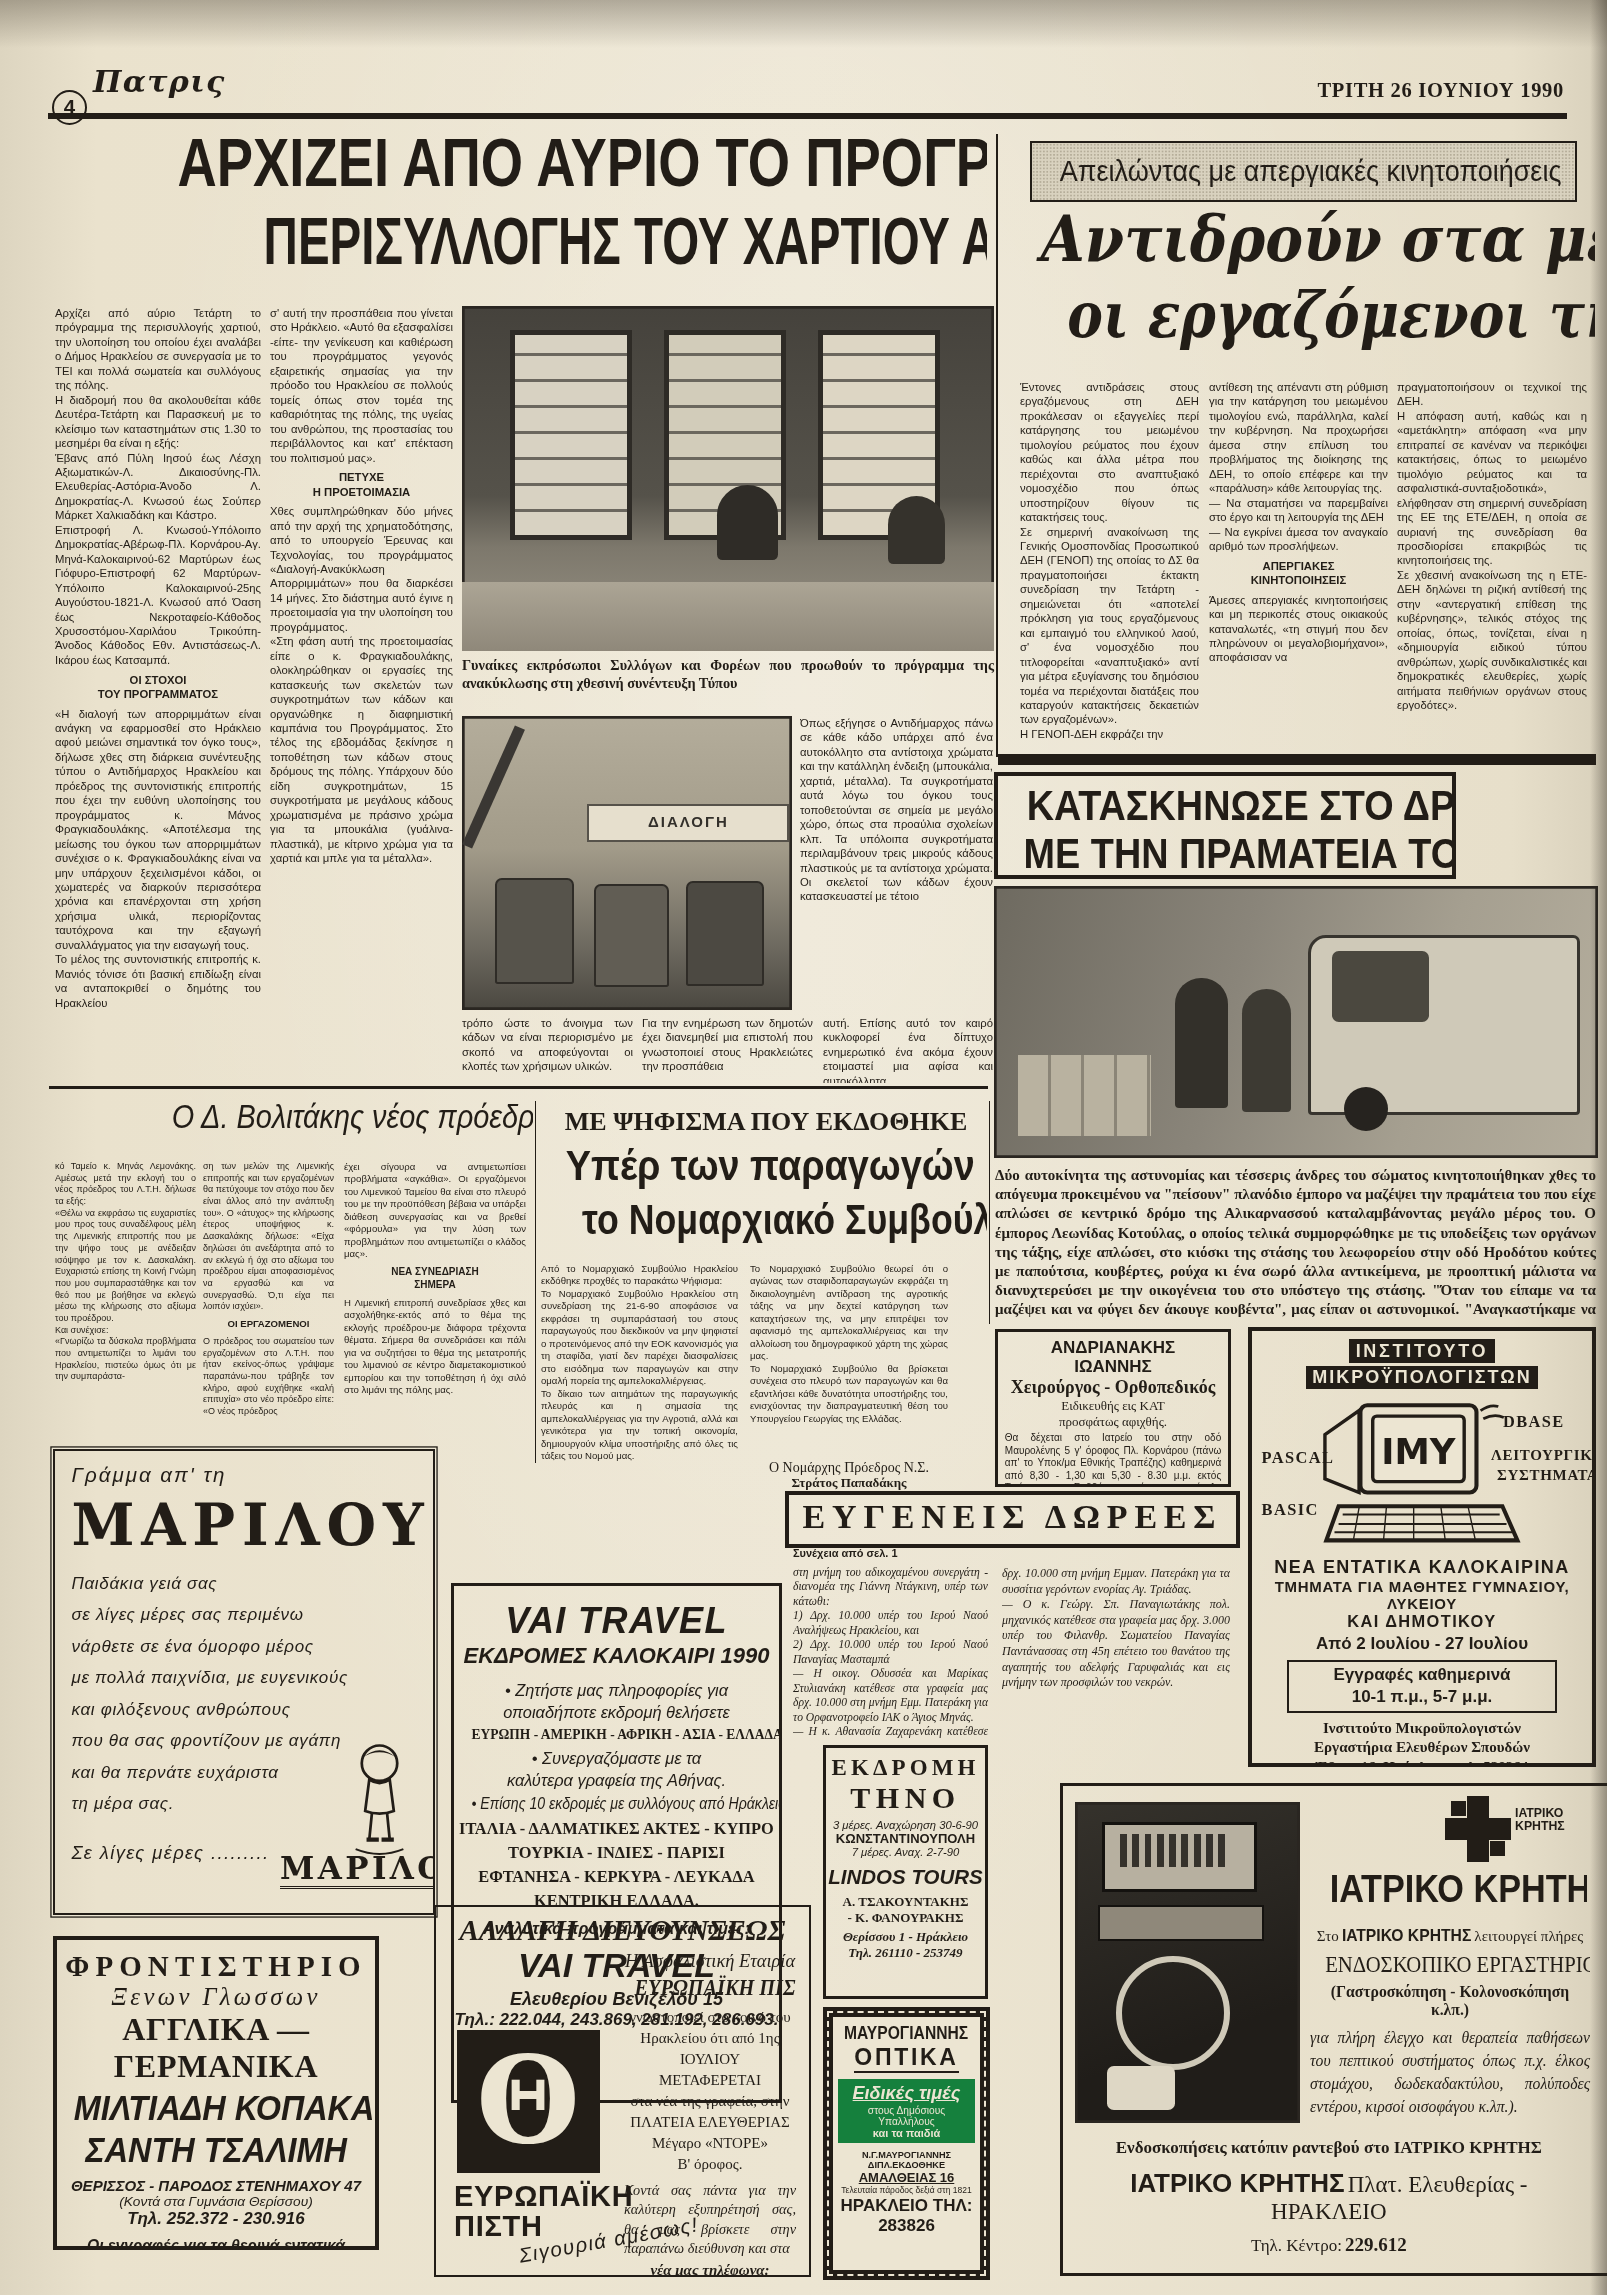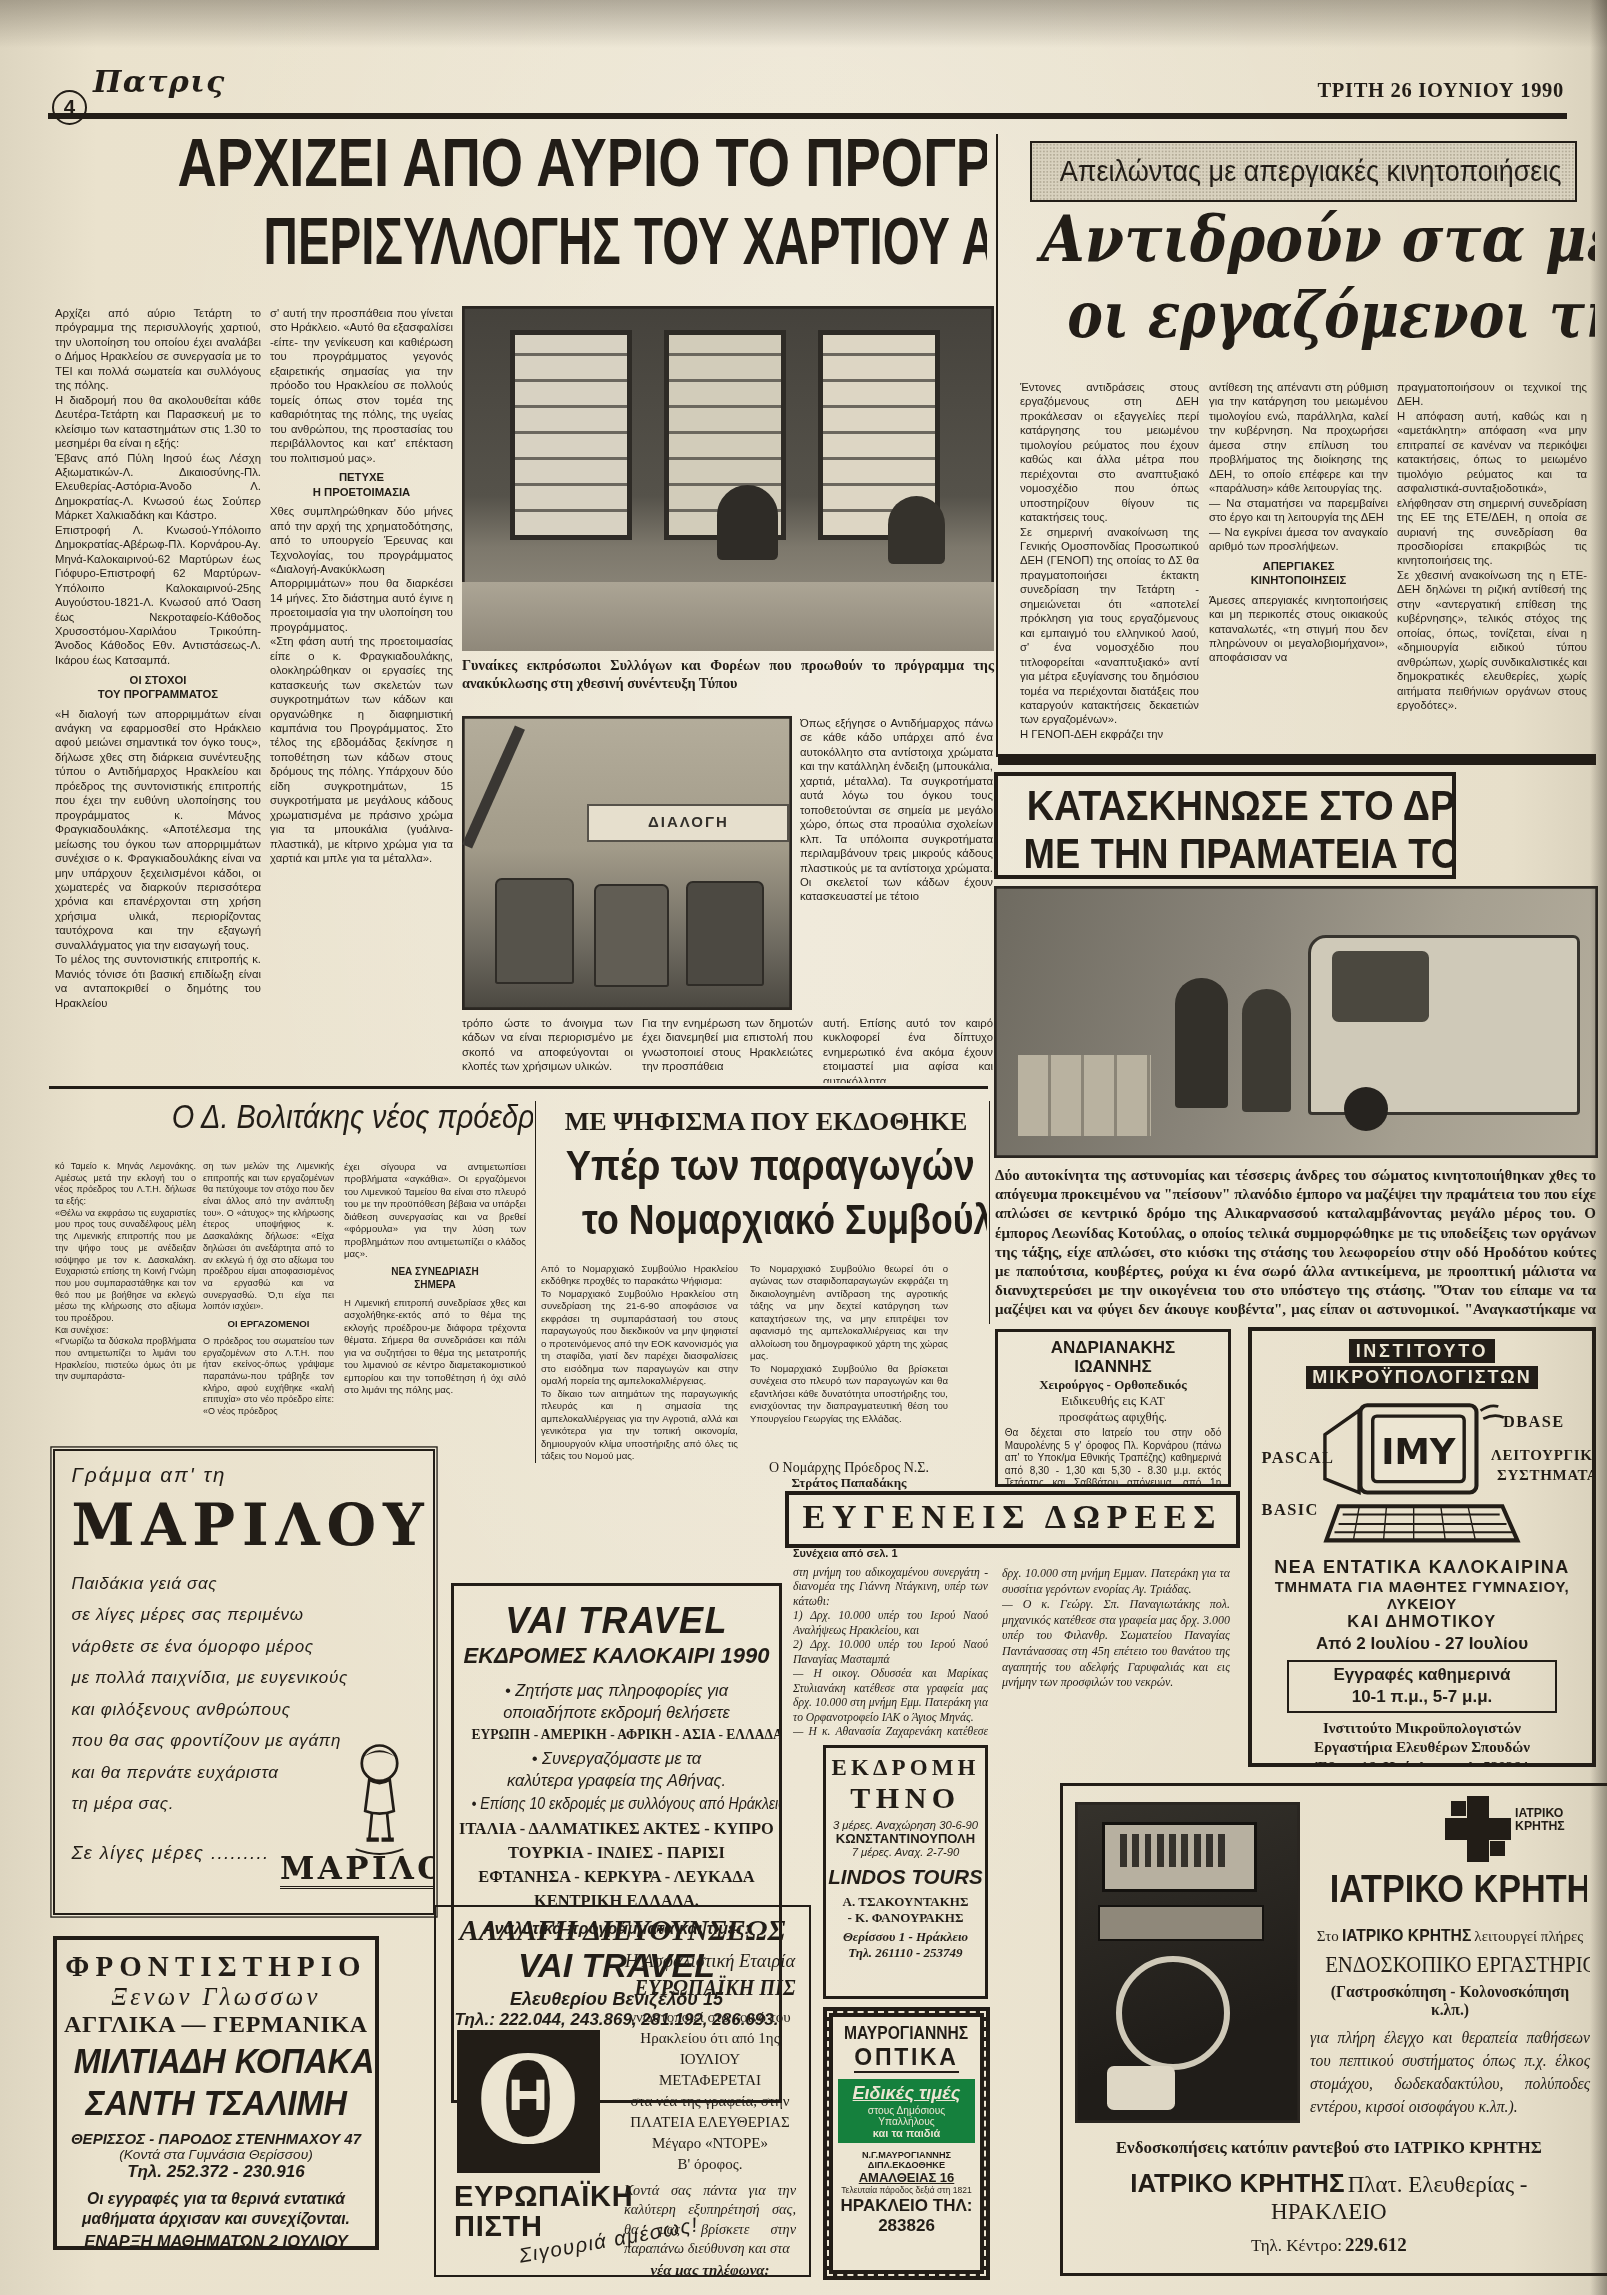--- a/index.html
+++ b/index.html
@@ -166,21 +166,21 @@
 1) Δρχ. 10.000 υπέρ του Ιερού Ναού Αναλήψεως Ηρακλείου, και
 2) Δρχ. 10.000 υπέρ του Ιερού Ναού Παναγίας Μασταμπά
 — Η οικογ. Οδυσσέα και Μαρίκας Στυλιανάκη κατέθεσε στα γραφεία μας δρχ. 10.000 στη μνήμη Εμμ. Πατεράκη για το Ορφανοτροφείο ΙΑΚ ο Άγιος Μηνάς.
 — Η κ. Αθανασία Ζαχαρενάκη κατέθεσε στα γραφεία μας</div>
   <div class="abs clip ser i just prew" style="left:1002px;top:1566px;width:228px;height:205px;font-size:12px;line-height:1.3">δρχ. 10.000 στη μνήμη Εμμαν. Πατεράκη για τα συσσίτια γερόντων ενορίας Αγ. Τριάδας.
 — Ο κ. Γεώργ. Σπ. Παναγιωτάκης πολ. μηχανικός κατέθεσε στα γραφεία μας δρχ. 3.000 υπέρ του Φιλανθρ. Σωματείου Παναγίας Παντάνασσας στη 45η επέτειο του θανάτου της αγαπητής του αδελφής Γαρυφαλιάς και εις μνήμην των προσφιλών του νεκρών.</div>
 
   <div class="abs thinbox clip" style="left:995px;top:1329px;width:236px;height:158px;border-width:3.4px;padding:5.5px 6.8px;box-sizing:border-box">
     <div class="ctr b prew" style="font-size:17px;line-height:1.15">ΑΝΔΡΙΑΝΑΚΗΣ
 ΙΩΑΝΝΗΣ</div>
-    <div class="ctr ser b" style="font-size:13px">Χειρούργος - Ορθοπεδικός</div>
+    <div class="ctr ser b" style="font-size:18px">Χειρούργος - Ορθοπεδικός</div>
     <div class="ctr ser" style="font-size:13px">Ειδικευθής εις ΚΑΤ</div>
     <div class="ctr ser" style="font-size:13px">προσφάτως αφιχθής.</div>
     <div class="just" style="font-size:10px;line-height:1.25;margin-top:2.7px">Θα δέχεται στο Ιατρείο του στην οδό Μαυρολένης 5 γ' όροφος Πλ. Κορνάρου (πάνω απ' το Υποκ/μα Εθνικής Τραπέζης)  καθημερινά από 8,30 - 1,30 και 5,30 - 8.30 μ.μ. εκτός Τετάρτης και Σαββάτου απόγευμα, από 1η Ιουλίου.</div>
 
   </div>
 
   <div class="abs clip" style="left:1248px;top:1327px;width:348px;height:440px;border:4.1px solid #221d17;box-sizing:border-box">
     <div class="ctr" style="margin-top:8.2px">
       <span style="display:inline-block;background:#221d17;color:#ece5d2;font-weight:bold;font-size:18px;letter-spacing:2.7px;padding:1.4px 6.8px">ΙΝΣΤΙΤΟΥΤΟ</span><br>
       <span style="display:inline-block;background:#221d17;color:#ece5d2;font-weight:bold;font-size:18px;letter-spacing:2px;padding:1.4px 6.8px;margin-top:2.7px">ΜΙΚΡΟΫΠΟΛΟΓΙΣΤΩΝ</span>
@@ -230,21 +230,21 @@
       <path d="M44 106 l-4 40 M66 106 l4 40" stroke="#221d17" stroke-width="4"></path>
       <path d="M36 146 h18 M58 146 h18" stroke="#221d17" stroke-width="6"></path>
       <path d="M20 160 q35 14 70 0" stroke="#221d17" stroke-width="3" fill="none"></path>
     </svg>
     <div class="b" style="position:absolute;left:225px;top:399px;font-size:31px;letter-spacing:3.4px;border-bottom:3.4px double #221d17;font-family:'DejaVu Serif',serif">ΜΑΡΙΛΟΥ</div>
   </div>
 
   <div class="abs clip ctr" style="left:53px;top:1936px;width:326px;height:314px;border:4.1px solid #221d17;box-sizing:border-box;padding-top:9.6px">
     <div class="ser b" style="font-size:29px;letter-spacing:6.1px">ΦΡΟΝΤΙΣΤΗΡΙΟ</div>
     <div class="ser i" style="font-size:24.6px;letter-spacing:3.4px">Ξενων Γλωσσων</div>
-    <div class="ser b" style="font-size:24px;letter-spacing:0.7px">ΑΓΓΛΙΚΑ — ΓΕΡΜΑΝΙΚΑ</div>
+    <div class="ser b" style="font-size:32px;letter-spacing:0.7px">ΑΓΓΛΙΚΑ — ΓΕΡΜΑΝΙΚΑ</div>
     <div class="b i clip" style="font-size:36px;margin-top:2.7px"><span class="cond9">ΜΙΛΤΙΑΔΗ ΚΟΠΑΚΑ</span></div>
     <div class="b i clip" style="font-size:36px"><span class="cond9">ΣΑΝΤΗ ΤΣΑΛΙΜΗ</span></div>
     <div class="b i" style="font-size:15px;margin-top:5.5px">ΘΕΡΙΣΣΟΣ - ΠΑΡΟΔΟΣ ΣΤΕΝΗΜΑΧΟΥ 47</div>
     <div class="i" style="font-size:13.7px">(Κοντά στα Γυμνάσια Θερίσσου)</div>
     <div class="b i" style="font-size:17px">Τηλ. 252.372 - 230.916</div>
     <div class="b i prew" style="font-size:15.7px;margin-top:6.8px;line-height:1.3">Οι εγγραφές για τα θερινά εντατικά
 μαθήματα άρχισαν και συνεχίζονται.</div>
     <div class="b i" style="font-size:16.4px;margin-top:2.7px">ΕΝΑΡΞΗ ΜΑΘΗΜΑΤΩΝ 2 ΙΟΥΛΙΟΥ</div>
   </div>
 

